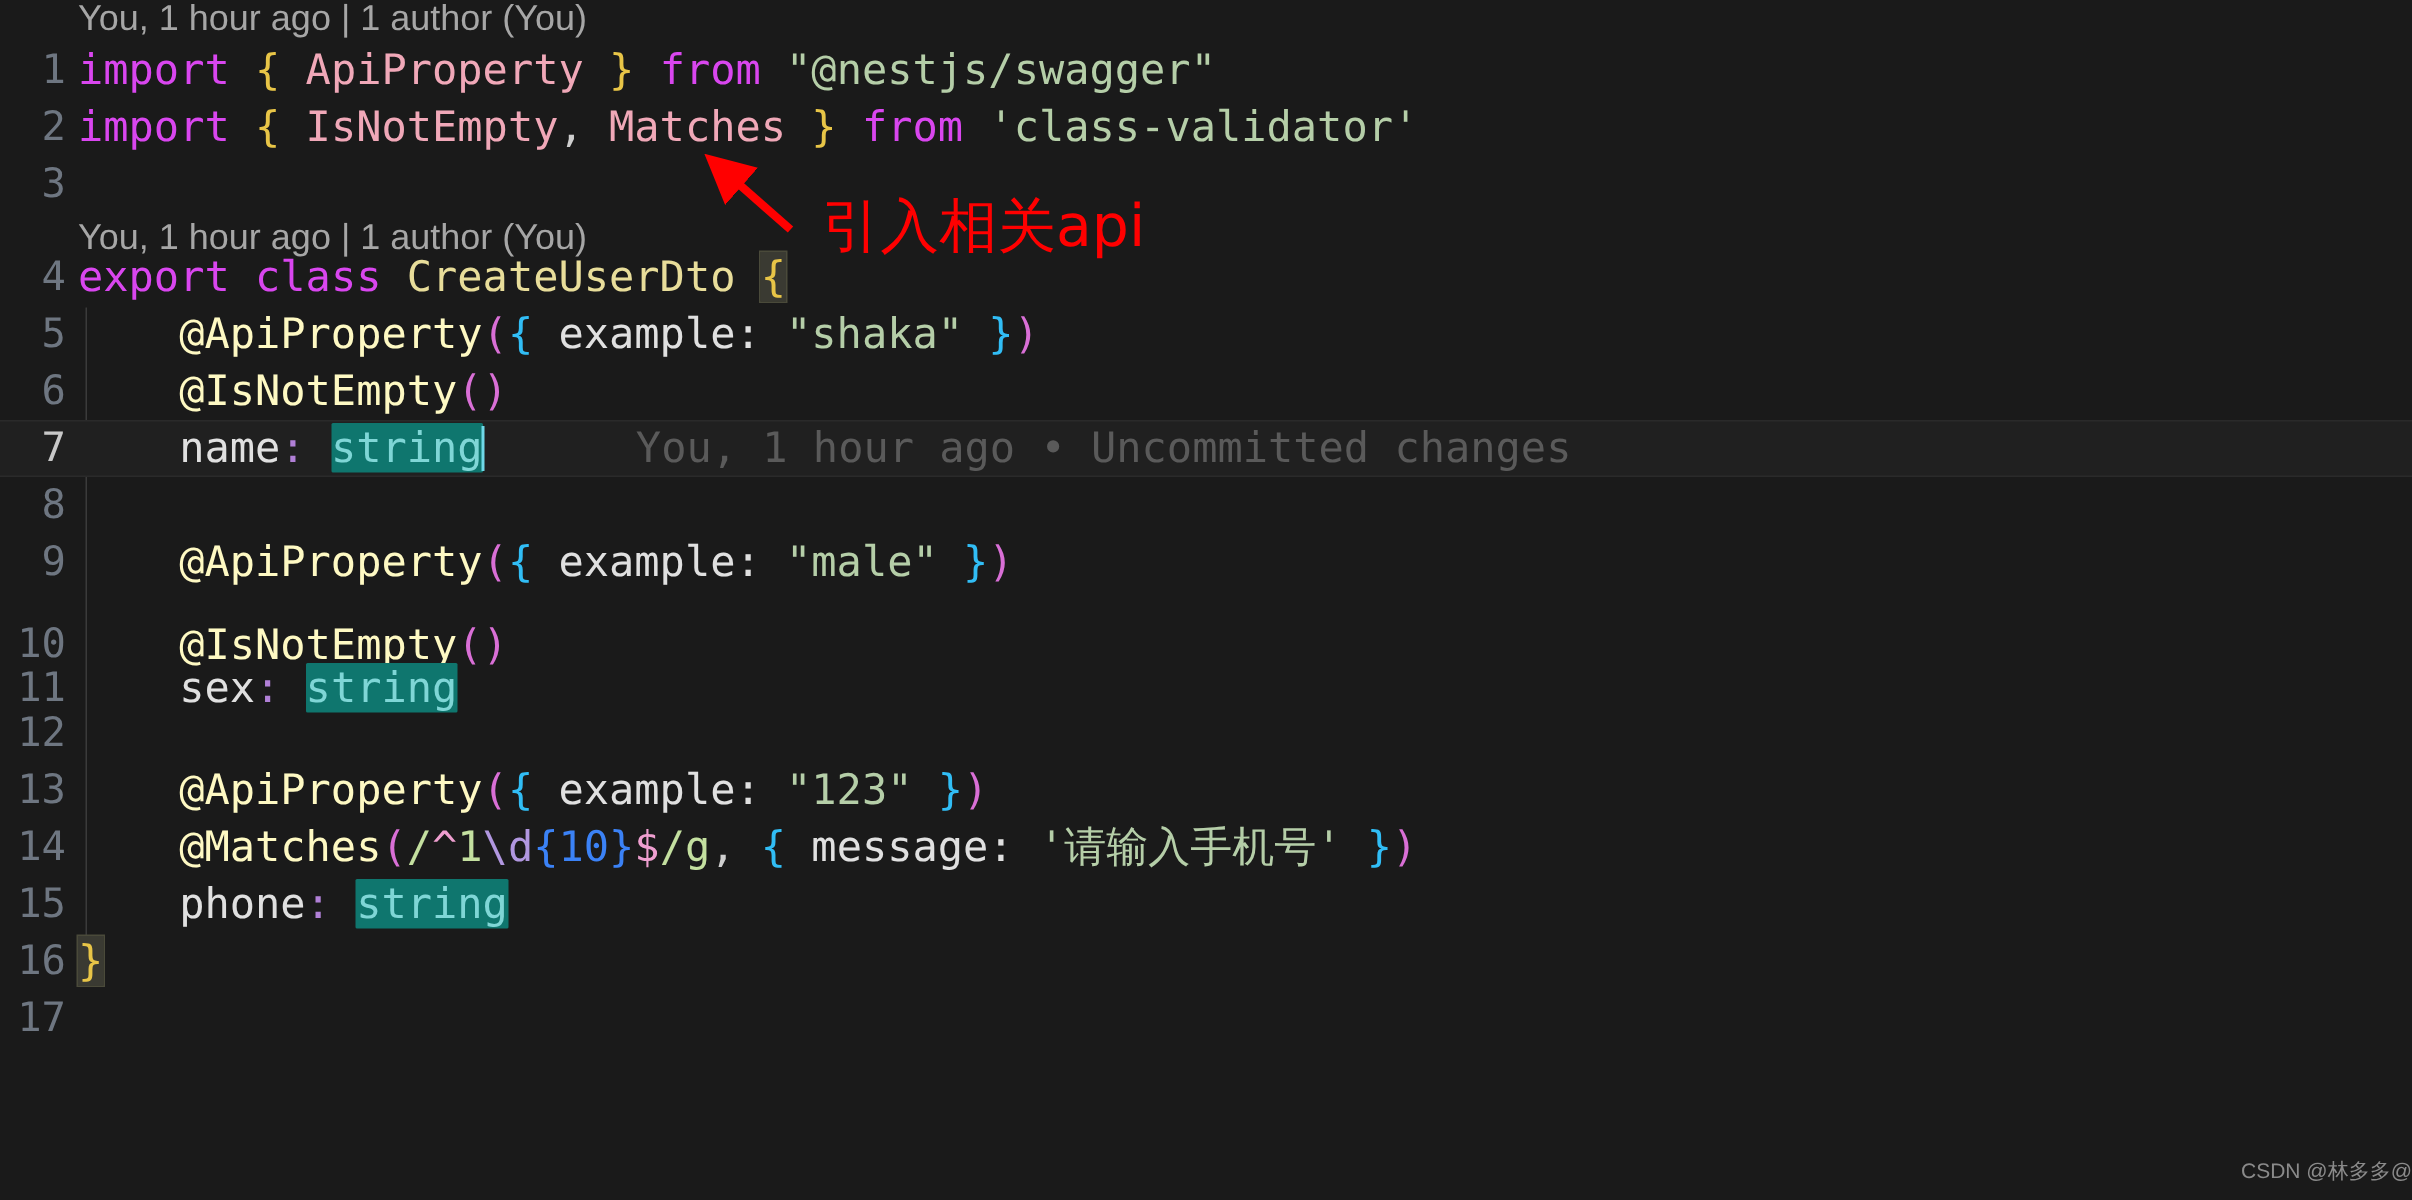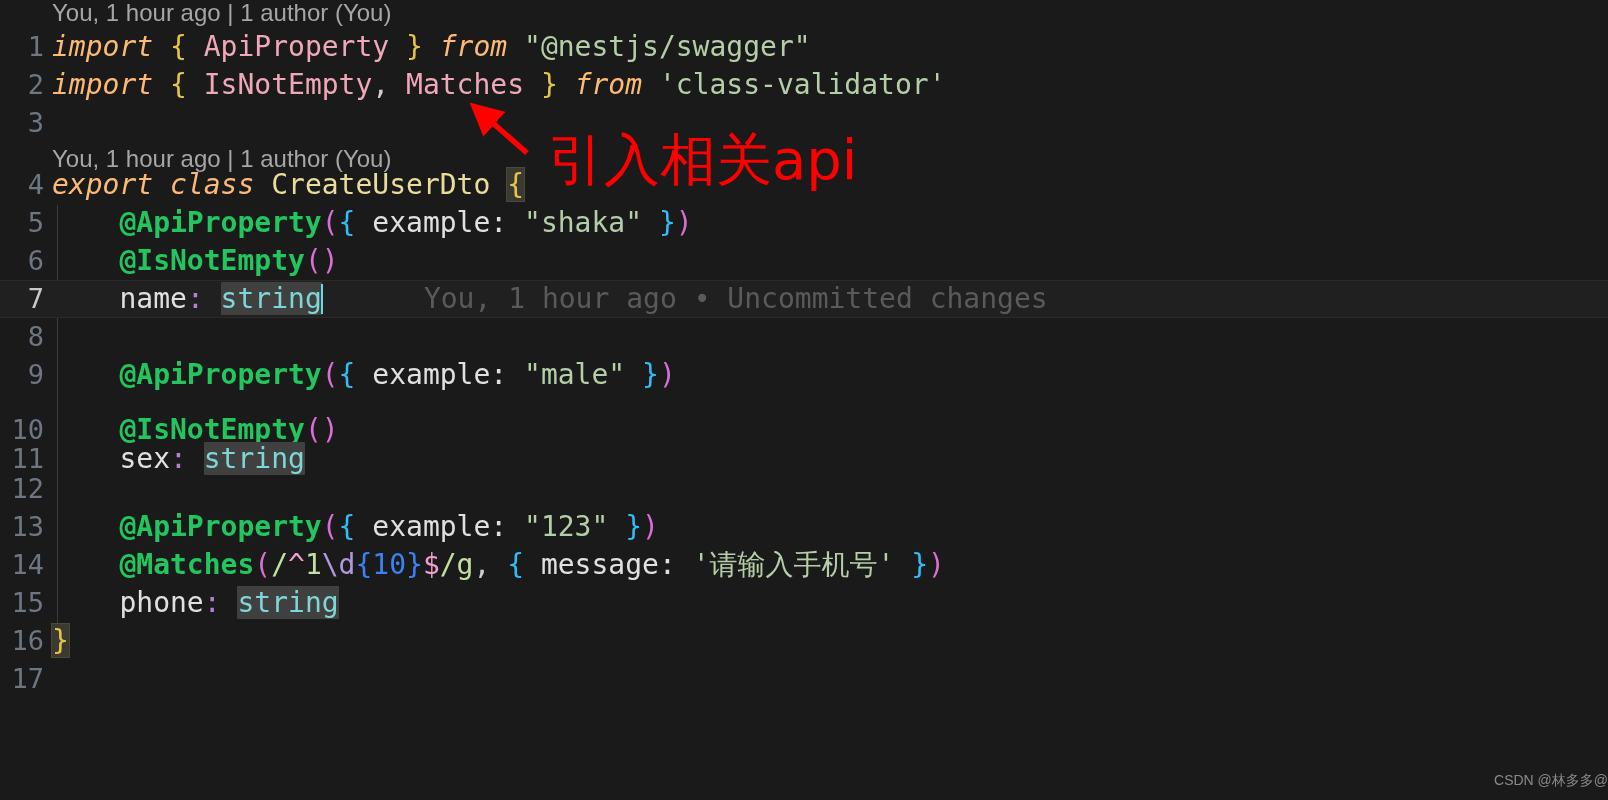--- a/index.html
+++ b/index.html
@@ -87,41 +87,41 @@
   #indent-guide {
     position: absolute;
     left: 57px;
     top: 205px;
     width: 1px;
     height: 428px;
     background: #3b3b3b;
   }
 
   
-  .t-kw       { color: #fdba74; font-style: italic; }
+  .t-kw       { color: #d946ef; }
   .t-ident    { color: #f0a8b8; }
   .t-bracegold{ color: #e8c547; }
   .t-string   { color: #b5cea8; }
-  .t-deco     { color: #22c55e; font-weight: bold; }
+  .t-deco     { color: #fef9c3; }
   .t-paren    { color: #d96fd6; }
   .t-curly    { color: #31bdf5; }
   .t-class    { color: #e8dd9a; }
   .t-plain    { color: #d4d4d4; }
   .t-prop     { color: #e0e0e0; }
   .t-colon    { color: #b180d7; }
   .t-type     { color: #7fd6d6; }
   .t-re-slash { color: #c4e0a0; }
   .t-re-anch  { color: #ef9fd0; }
   .t-re-lit   { color: #c4e0a0; }
   .t-re-esc   { color: #b197e0; }
   .t-re-quant { color: #3b82f6; }
   .t-comma    { color: #cfcfcf; }
 
   .hl-word {
-    background: #404040;
+    background: #0f766e;
     border-radius: 1px;
   }
   .hl-bracket {
     background: #3a3a32;
     outline: 1px solid #4a4a3a;
   }
 
   .caret {
     display: inline-block;
     width: 2px;
@@ -137,21 +137,21 @@
     left: 455px;
     top: 100px;
     width: 110px;
     height: 60px;
     pointer-events: none;
   }
   #annotation-text {
     position: absolute;
     left: 548px;
     top: 132px;
-    font-size: 56px;
+    font-size: 39px;
     line-height: 1;
     color: #ff0000;
     font-family: "DejaVu Sans", "Liberation Sans", sans-serif;
     white-space: pre;
   }
 
   
   #watermark {
     position: absolute;
     right: 12px;

